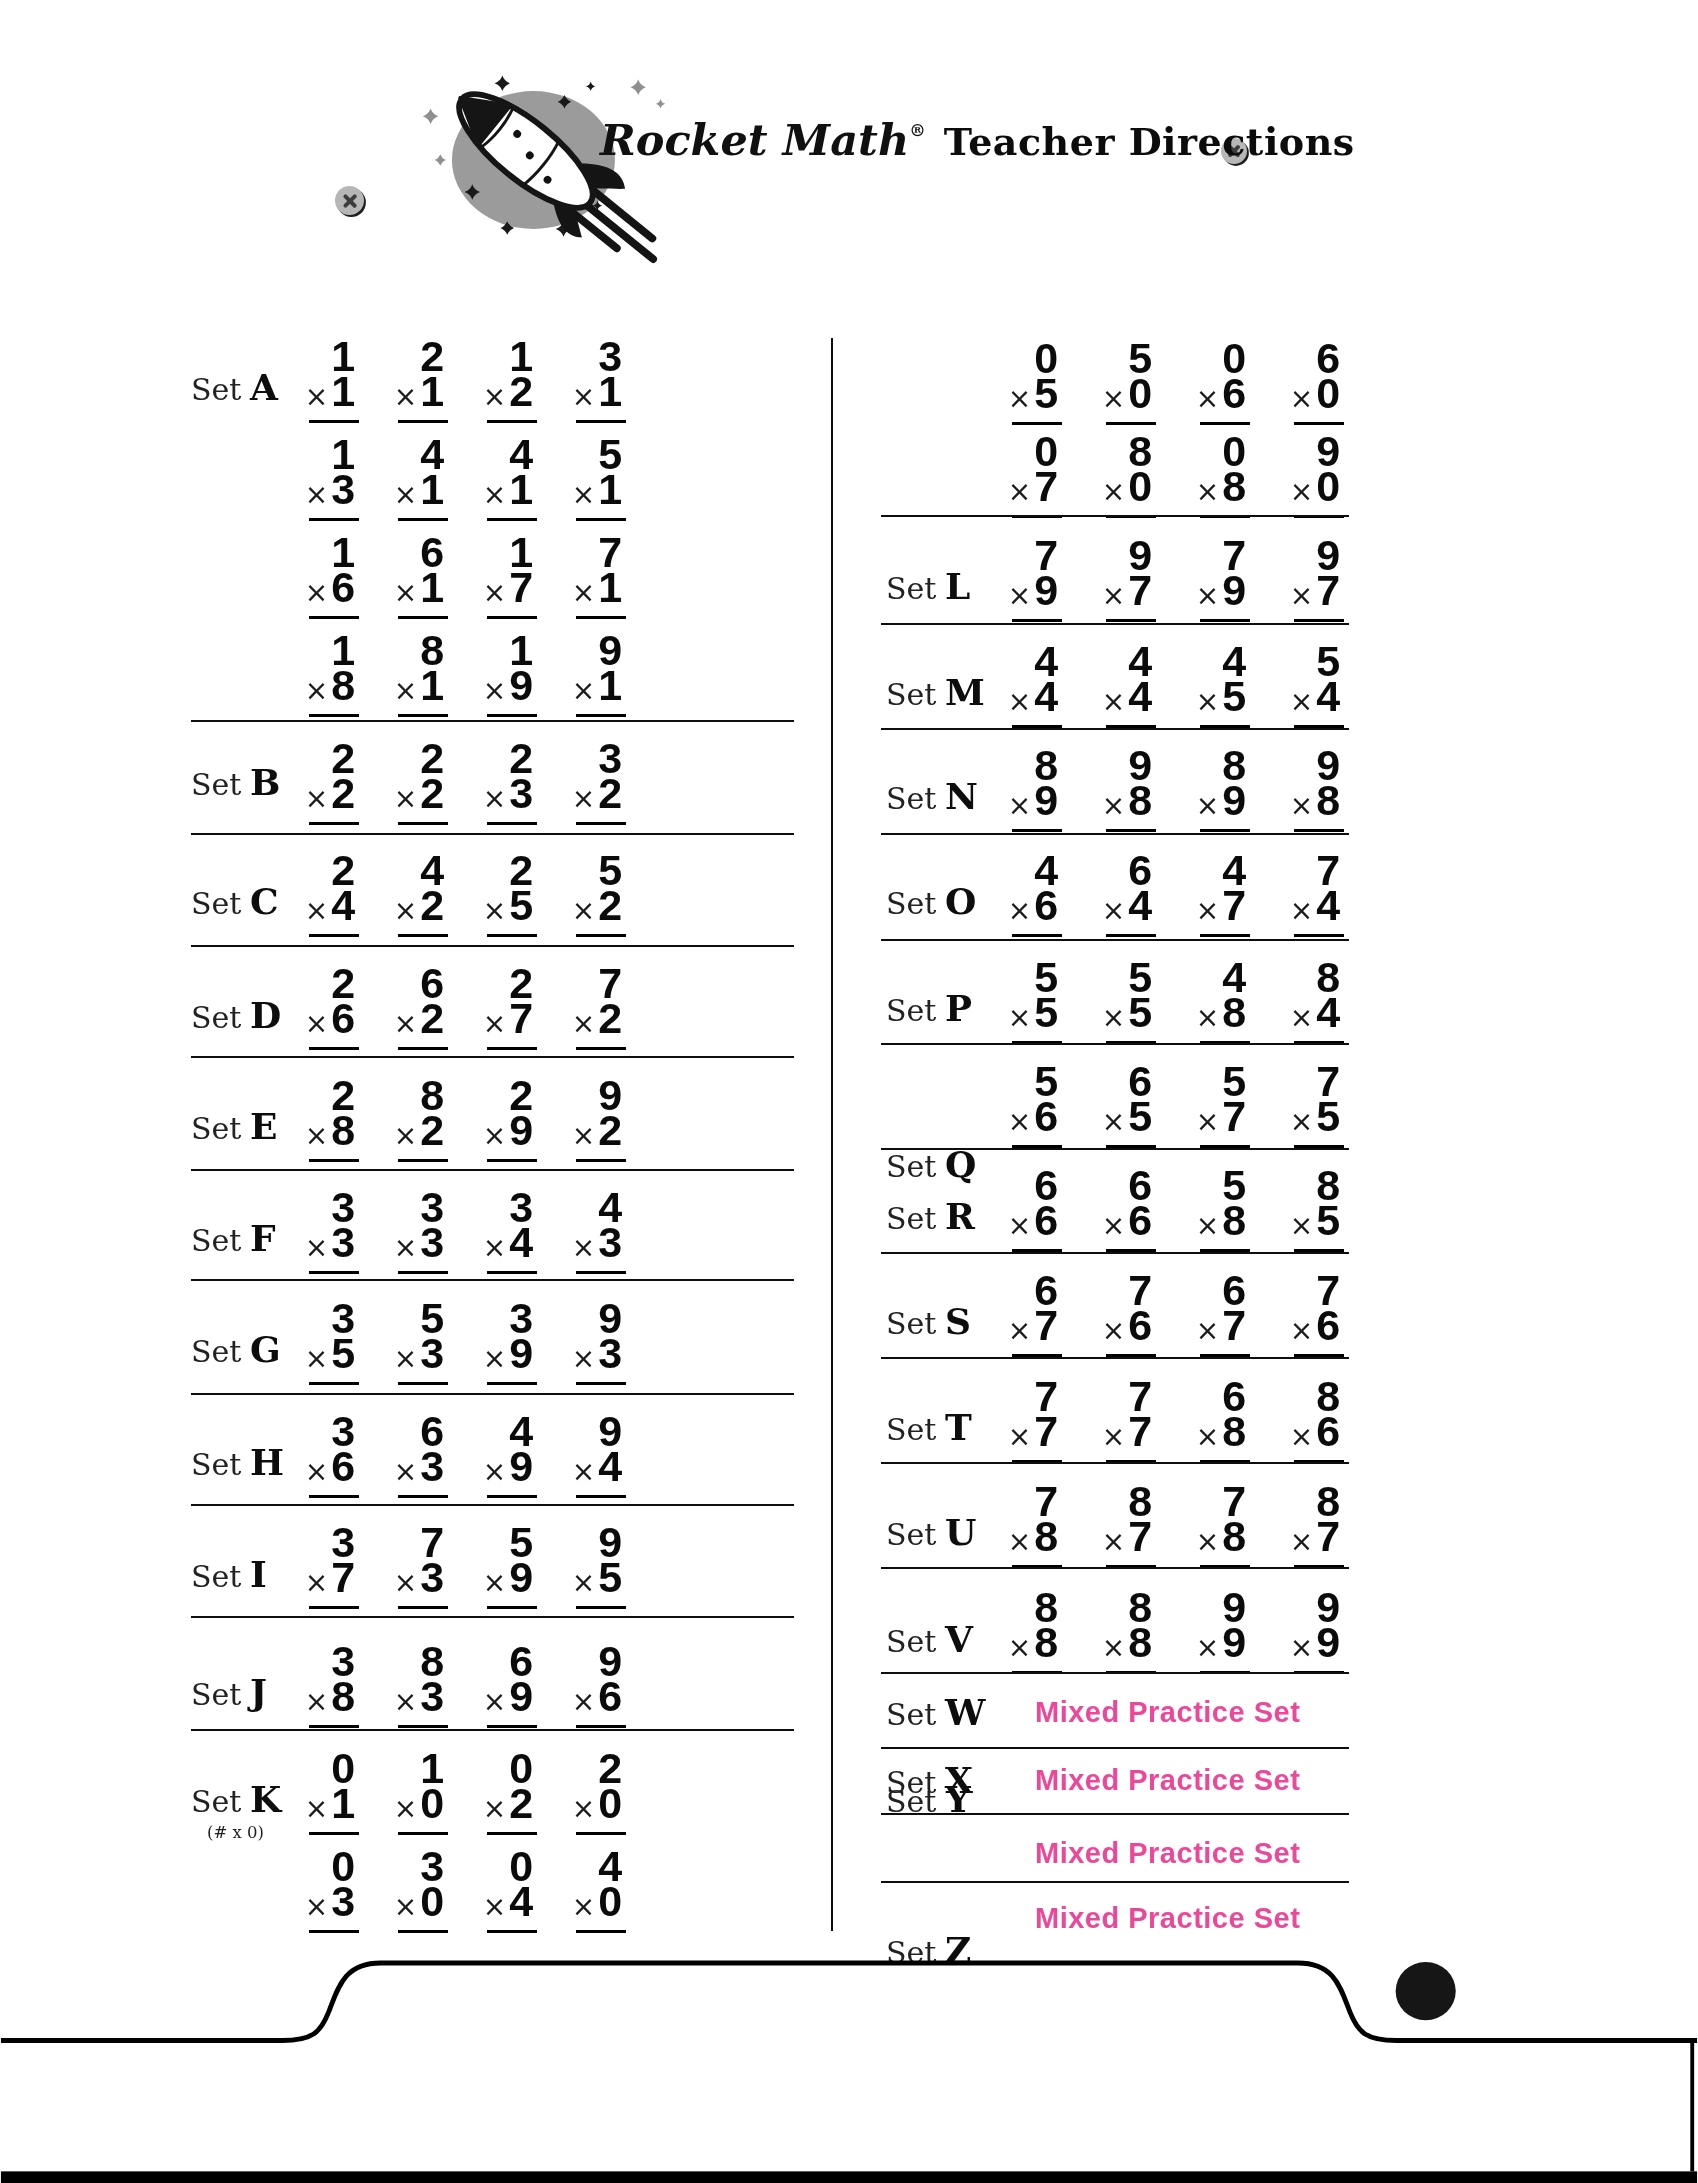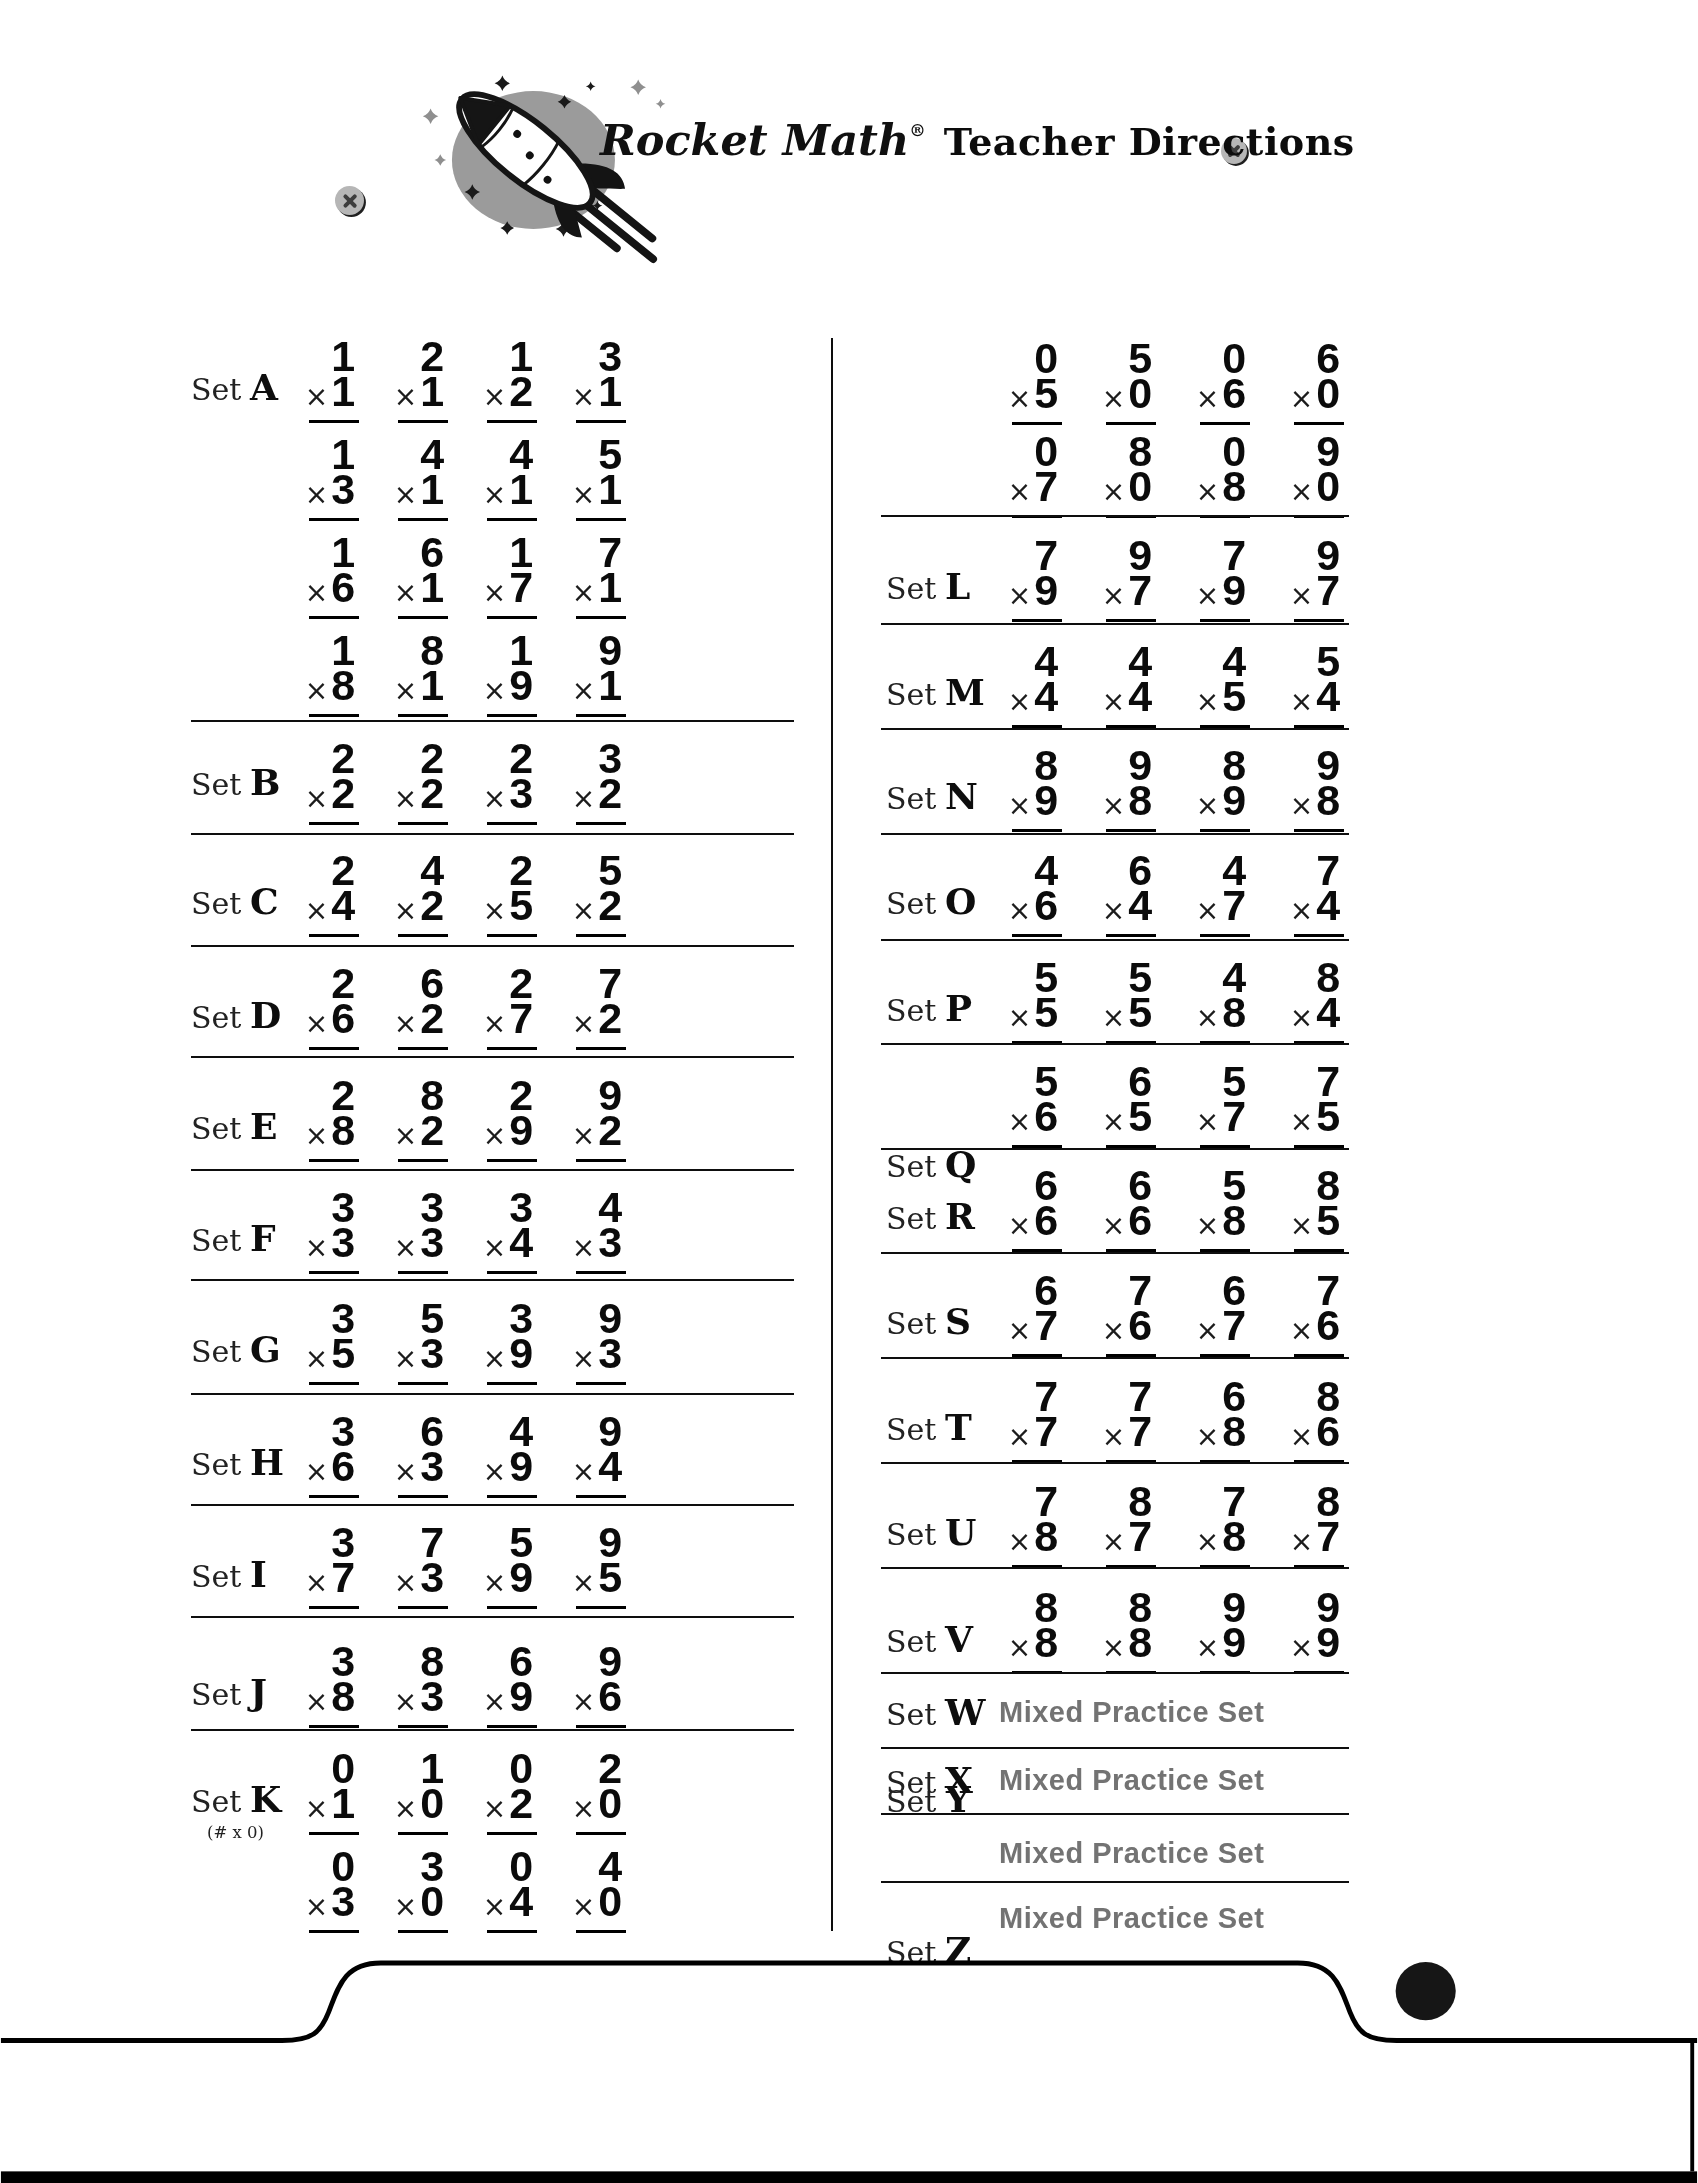--- a/index.html
+++ b/index.html
@@ -21,21 +21,21 @@
   
   .banner{position:absolute;left:341px;top:245px;width:921px;height:58px;border-radius:29px;
         background:#6b6b6b;display:flex;align-items:center;justify-content:center;}
   .banner span{font:700 39px "DejaVu Serif",serif;color:#fff;letter-spacing:1px;}
   
   .divider{position:absolute;left:831px;top:338px;width:1.9px;height:1593px;background:#0d0d0d;}
   .sep{position:absolute;height:1.9px;background:#0e0e0e;}
   .set-label{position:absolute;font:400 30px/41px "DejaVu Serif",serif;color:#222;white-space:nowrap;}
   .set-label b{font:700 36px/41px "DejaVu Serif",serif;color:#0d0d0d;margin-left:8.7px;}
   .set-note{position:absolute;font:400 16.5px/19.4px "DejaVu Serif",serif;color:#222;}
-  .mixed-text{position:absolute;font:700 29px/41px "Liberation Sans",sans-serif;color:#737373;letter-spacing:0.5px;}
+  .mixed-text{position:absolute;font:700 29px/41px "Liberation Sans",sans-serif;color:#ec4899;letter-spacing:0.5px;margin-left:36px;}
   
   .prob{position:absolute;width:50px;}
   .p-top{font:700 43px/33px "Liberation Sans",sans-serif;text-align:right;padding-right:3.9px;color:#0b0b0b;}
   .p-bot{display:flex;justify-content:flex-end;align-items:baseline;padding-right:3.9px;
          font:700 43px/36px "Liberation Sans",sans-serif;color:#0b0b0b;}
   .p-times{font:400 28px/36px "DejaVu Sans",sans-serif;margin-right:2.9px;color:#1c1c1c;}
   .p-rule{border-bottom:3.9px solid #000;margin-top:4.9px;}
   .bottomart{position:absolute;left:0;top:1931px;}
 </style>
 </head>

